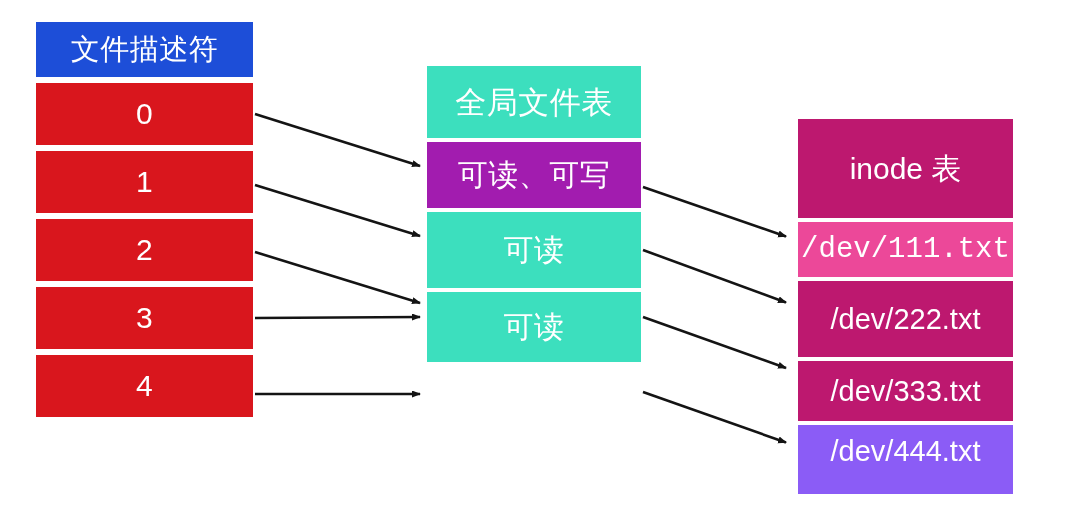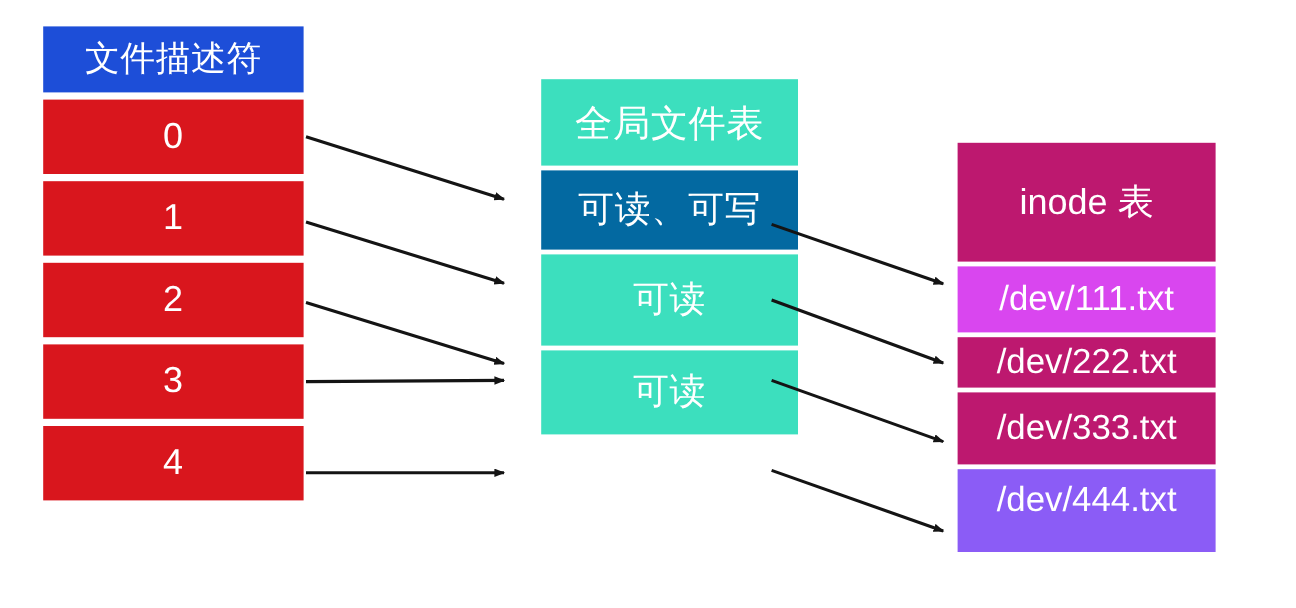--- a/index.html
+++ b/index.html
@@ -23,32 +23,32 @@
     font-size:30px;
     line-height:1;
     box-sizing:border-box;
     letter-spacing:0.5px;
   }
   
   .fd{left:36px;top:22px;width:217px;gap:6px;}
   .fd .cell{height:62px;}
   .fd .hdr{height:55px;font-size:29px;}
   
-  .ft{left:427px;top:66px;width:214px;gap:4px;margin-left:24px;}
+  .ft{left:427px;top:66px;width:214px;gap:4px;}
   .ft .hdr{height:72px;font-size:31px;}
   .ft .r1{height:66px;}
   .ft .r2{height:76px;}
   .ft .r3{height:70px;}
   .ft .r4{height:96px;align-items:flex-start;padding-top:10px;}
   
   .in{left:798px;top:119px;width:215px;gap:4px;}
   .in .cell{font-size:29px;letter-spacing:0;}
   .in .hdr{height:99px;font-size:30px;}
   .in .r1{height:55px;}
-  .in .r2{height:42px;text-align:right;}
+  .in .r2{height:76px;text-align:right;}
   .in .r3{height:60px;}
   .in .r4{height:69px;align-items:flex-start;padding-top:12px;}
   .arrows{
     position:absolute;
     left:0;top:0;width:1080px;height:507px;
     pointer-events:none;
   }
 </style>
 </head>
 <body>
@@ -59,28 +59,28 @@
     <div class="cell hdr" style="background: #1d4ed8;">文件描述符</div>
     <div class="cell" style="background: rgb(217, 22, 29);">0</div>
     <div class="cell" style="background: rgb(217, 22, 29);">1</div>
     <div class="cell" style="background: rgb(217, 22, 29);">2</div>
     <div class="cell" style="background: rgb(217, 22, 29);">3</div>
     <div class="cell" style="background: rgb(217, 22, 29);">4</div>
   </div>
 
   <div class="table ft">
     <div class="cell hdr" style="background: rgb(60, 223, 190);">全局文件表</div>
-    <div class="cell r1" style="background: #0369a1;">可读、可写</div>
+    <div class="cell r1" style="background: #a21caf;">可读、可写</div>
     <div class="cell r2" style="background: rgb(60, 223, 190);">可读</div>
     <div class="cell r3" style="background: rgb(60, 223, 190);">可读</div>
   </div>
 
   <div class="table in">
     <div class="cell hdr" style="background: rgb(189, 24, 111);">inode 表</div>
-    <div class="cell r1" style="background: #d946ef;">/dev/111.txt</div>
+    <div class="cell r1" style="background: #ec4899; font-family: Liberation Mono, monospace;">/dev/111.txt</div>
     <div class="cell r2" style="background: rgb(189, 24, 111);">/dev/222.txt</div>
     <div class="cell r3" style="background: rgb(189, 24, 111);">/dev/333.txt</div>
     <div class="cell r4" style="background: #8b5cf6;">/dev/444.txt</div>
   </div>
 
   <svg class="arrows" width="1080" height="507" viewBox="0 0 1080 507">
     <defs>
       <marker id="ah" markerWidth="10" markerHeight="8" refX="8" refY="3.5" orient="auto" markerUnits="userSpaceOnUse">
         <path d="M0,0 L9,3.5 L0,7 z" fill="#141414"></path>
       </marker>

